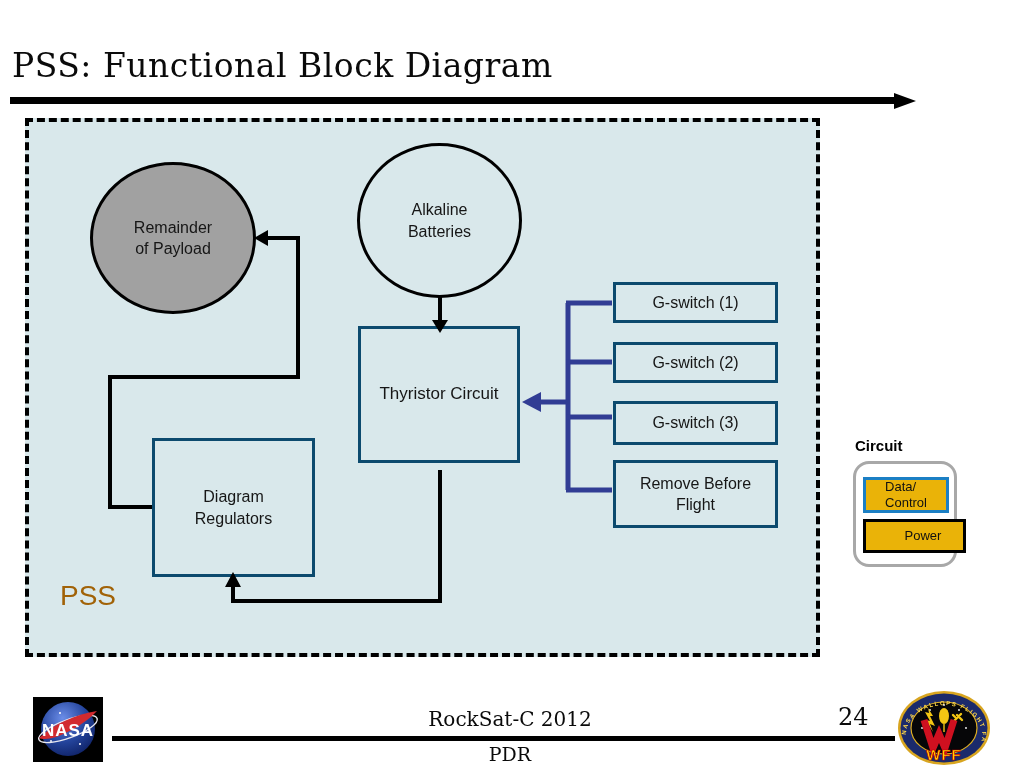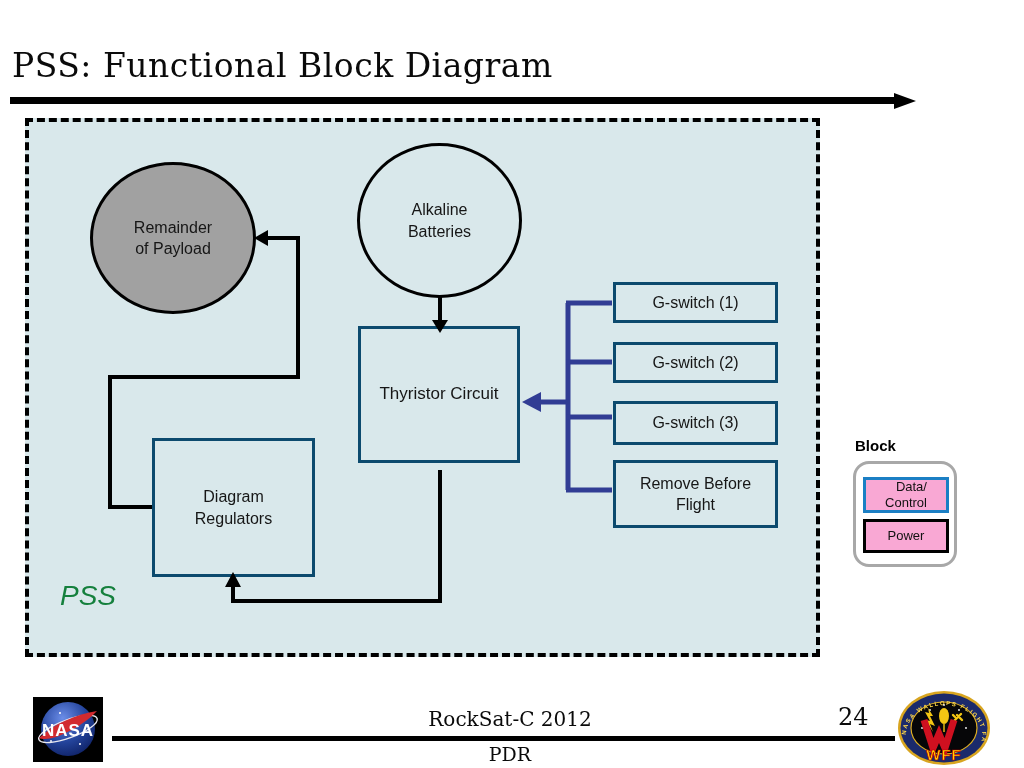--- a/index.html
+++ b/index.html
@@ -23,34 +23,34 @@
   .circle{border-radius:50%;border:3px solid #000;}
   .rect{border:3px solid #0c4a6e;background:#d9e8eb;}
   .node-remainder{left:61px;top:40px;width:160px;height:146px;background:#a1a1a1;}
   .node-batteries{left:328px;top:21px;width:159px;height:149px;background:#d9e8eb;}
   .node-thyristor{left:329px;top:204px;width:156px;height:131px;font-size:17px;}
   .node-voltage{left:123px;top:316px;width:157px;height:133px;}
   .node-gs1{left:584px;top:160px;width:159px;height:35px;}
   .node-gs2{left:584px;top:220px;width:159px;height:35px;}
   .node-gs3{left:584px;top:279px;width:159px;height:38px;}
   .node-rbf{left:584px;top:338px;width:159px;height:62px;}
-  .pss-label{left:31px;top:458px;font-size:28px;color:#15803d;font-style:italic;}
+  .pss-label{left:31px;top:458px;font-size:28px;color:#a16207;}
 
   
   .connectors{left:0;top:0;width:1024px;height:768px;pointer-events:none;z-index:5;}
 
   
   .legend-title{left:855px;top:437px;font-size:15px;font-weight:bold;color:#000;}
   .legend-box{left:853px;top:461px;width:98px;height:100px;background:#fff;
               border:3px solid #a8a8a8;border-radius:16px;}
   .legend-item{position:absolute;display:flex;align-items:center;justify-content:center;
-               text-align:right;font-size:13px;line-height:1.25;white-space:pre-line;
-               background:#f9a8d4;color:#111;}
+               text-align:left;font-size:13px;line-height:1.25;white-space:pre-line;
+               background:#eab308;color:#111;}
   .legend-data{left:7px;top:13px;width:80px;height:30px;border:3px solid #1b7fc4;}
-  .legend-power{left:7px;top:55px;width:80px;height:28px;border:3px solid #000;}
+  .legend-power{left:7px;top:55px;width:80px;height:28px;border:3px solid #000;padding-left:17px;}
 
   
   .footer-line{left:112px;top:736px;width:783px;height:5px;background:#000;}
   .footer-event{left:335px;top:707px;width:350px;text-align:center;
                 font-family:"DejaVu Serif",serif;font-size:20px;color:#0a0a0a;}
   .footer-review{left:335px;top:743px;width:350px;text-align:center;
                  font-family:"DejaVu Serif",serif;font-size:19px;color:#0a0a0a;}
   .page-number{left:838px;top:703px;font-family:"DejaVu Serif",serif;font-size:24px;color:#0a0a0a;}
   .nasa-logo{left:33px;top:697px;}
   .wff-logo{left:897px;top:690px;}
@@ -93,21 +93,21 @@
 
     <path d="M568,303 L568,490" stroke="#313d94" stroke-width="5" fill="none"></path>
     <path d="M566,303 L612,303" stroke="#313d94" stroke-width="5" fill="none"></path>
     <path d="M566,362 L612,362" stroke="#313d94" stroke-width="5" fill="none"></path>
     <path d="M566,417 L612,417" stroke="#313d94" stroke-width="5" fill="none"></path>
     <path d="M566,490 L612,490" stroke="#313d94" stroke-width="5" fill="none"></path>
     <path d="M568,402 L540,402" stroke="#313d94" stroke-width="5" fill="none"></path>
     <polygon points="541,392 541,412 522,402" fill="#313d94"></polygon>
   </svg>
 
-  <div class="abs legend-title">Block</div>
+  <div class="abs legend-title">Circuit</div>
   <div class="abs legend-box">
     <div class="legend-item legend-data">Data/
 Control</div>
     <div class="legend-item legend-power">Power</div>
   </div>
 
   <svg class="abs nasa-logo" width="70" height="65" viewBox="0 0 70 65" xmlns="http://www.w3.org/2000/svg">
     <defs>
       <radialGradient id="ng" cx="40%" cy="30%" r="80%">
         <stop offset="0%" stop-color="#6b8de8"></stop>

